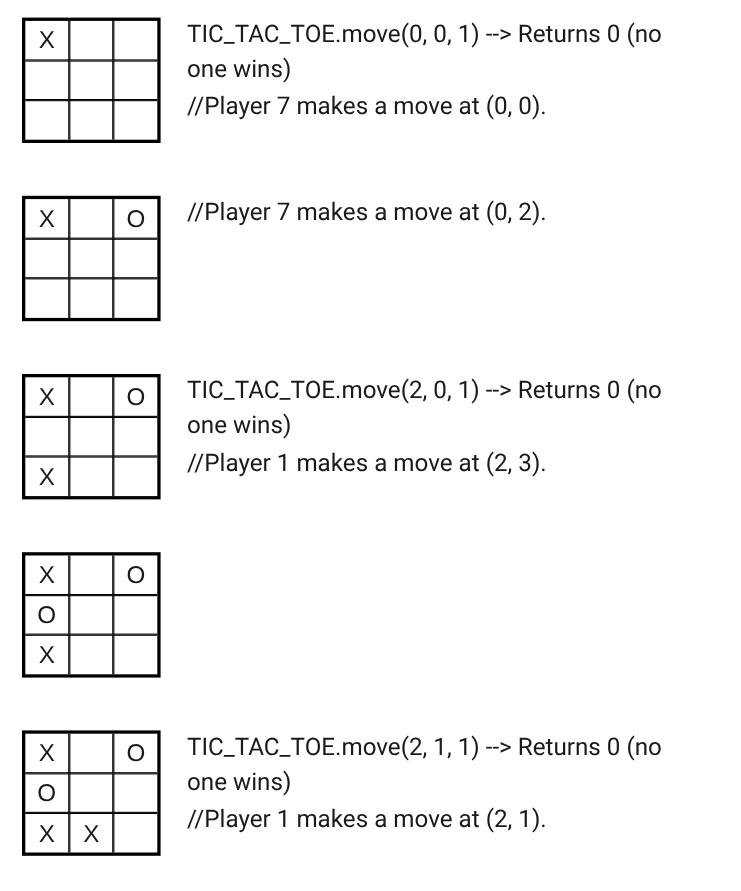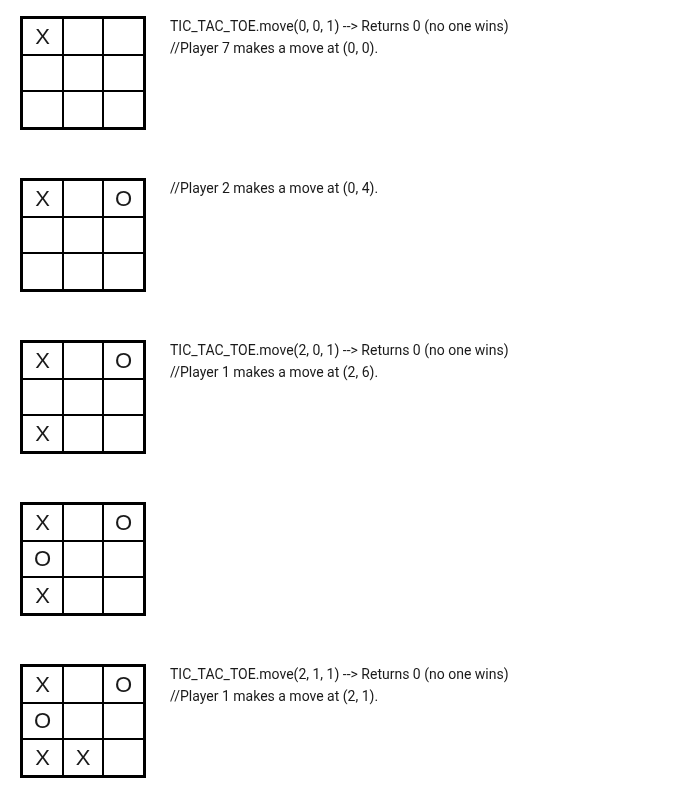--- a/index.html
+++ b/index.html
@@ -36,21 +36,21 @@
       font-size: 22px;
       font-weight: 400;
       font-family: Arial, sans-serif;
     }
     .cell:nth-child(3n+1) { border-left: none; }
     .cell:nth-child(3n) { border-right: none; }
     .cell:nth-child(-n+3) { border-top: none; }
     .cell:nth-child(n+7) { border-bottom: none; }
     .desc {
       flex: 1;
-      font-size: 14px;
+      font-size: 22px;
       line-height: 1.45;
       padding-top: 0px;
       padding-right: 20px;
     }
     .desc .line1 { margin-bottom: 2px; }
   </style>
 </head>
 <body>
 
 <div id="container">
@@ -77,38 +77,38 @@
         <div class="cell"></div>
         <div class="cell">O</div>
         <div class="cell"></div>
         <div class="cell"></div>
         <div class="cell"></div>
         <div class="cell"></div>
         <div class="cell"></div>
         <div class="cell"></div>
       </div>
       <div class="desc">
-        <div>//Player 2 makes a move at (0, 4).</div>
+        <div>//Player 7 makes a move at (0, 2).</div>
       </div>
     </div>
     <div class="step">
       <div class="grid">
         <div class="cell">X</div>
         <div class="cell"></div>
         <div class="cell">O</div>
         <div class="cell"></div>
         <div class="cell"></div>
         <div class="cell"></div>
         <div class="cell">X</div>
         <div class="cell"></div>
         <div class="cell"></div>
       </div>
       <div class="desc">
         <div class="line1">TIC_TAC_TOE.move(2, 0, 1) --&gt; Returns 0 (no one wins)</div>
-        <div>//Player 1 makes a move at (2, 6).</div>
+        <div>//Player 1 makes a move at (2, 3).</div>
       </div>
     </div>
     <div class="step">
       <div class="grid">
         <div class="cell">X</div>
         <div class="cell"></div>
         <div class="cell">O</div>
         <div class="cell">O</div>
         <div class="cell"></div>
         <div class="cell"></div>

